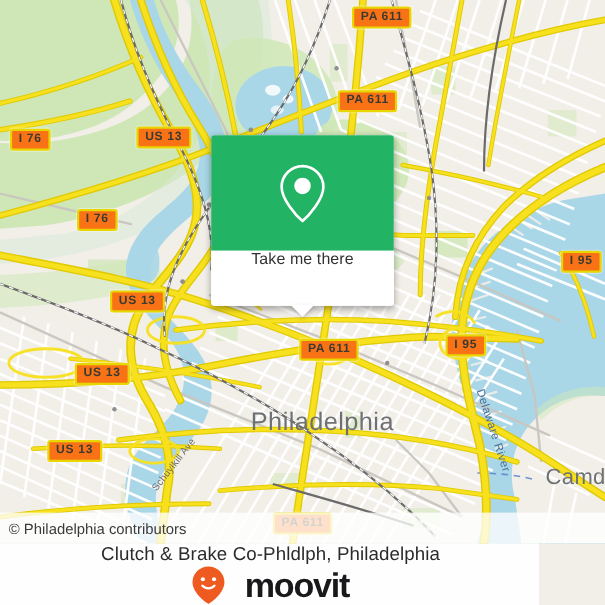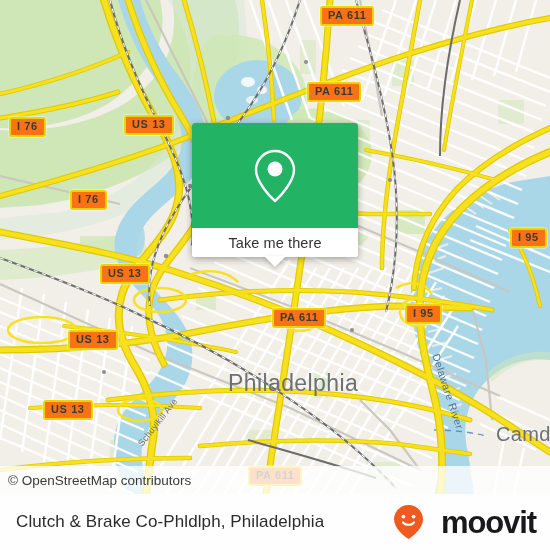--- a/index.html
+++ b/index.html
@@ -86,25 +86,25 @@
   }
   #card-head {
     height: 105px;
     background: #22b464;
     border-radius: 3px 3px 0 0;
     display: flex;
     align-items: center;
     justify-content: center;
   }
   #card-foot {
-    height: 29px;
+    height: 50px;
     background: #ffffff;
     border-radius: 0 0 3px 3px;
     display: flex;
-    align-items: center;
+    align-items: flex-start;
     justify-content: center;
     position: relative;
   }
   #card-foot-label {
     font-size: 14.5px;
     color: #333333;
     letter-spacing: .1px;
   }
   #card-tail {
     position: absolute;
@@ -132,28 +132,29 @@
     color: #3a3a3a;
     padding-left: 8px;
     box-sizing: border-box;
   }
 
   
   #bottom-bar {
     position: absolute;
     left: 0;
     top: 494px;
-    width: 550px;
+    width: 490px;
     height: 56px;
     background: rgba(255,255,255,.93);
     display: flex;
     align-items: center;
     justify-content: space-between;
     padding: 0 14px 0 16px;
     box-sizing: border-box;
+    flex-direction: column;
   }
   #place-title {
     font-size: 17px;
     color: #2b2b2b;
     letter-spacing: .1px;
   }
   #moovit-logo {
     display: flex;
     align-items: center;
     gap: 17px;
@@ -491,21 +492,21 @@
           <circle cx="23" cy="21" r="7.5" fill="#ffffff"></circle>
         </svg>
       </div>
       <div id="card-foot">
         <span id="card-foot-label">Take me there</span>
         <span id="card-tail"></span>
       </div>
     </div>
 
     <div id="osm-attrib">
-      <span>© OpenStreetMap contributors</span>
+      <span>© Philadelphia contributors</span>
     </div>
   </div>
 
   <div id="bottom-bar">
     <span id="place-title">Clutch &amp; Brake Co-Phldlph, Philadelphia</span>
 
     <div id="moovit-logo">
       <svg width="31" height="36" viewBox="0 0 31 36">
         <path d="M15.5 1 C7.5 1 1 7.4 1 15.3 C1 24 11 32.5 15.5 35 C20 32.5 30 24 30 15.3 C30 7.4 23.5 1 15.5 1 Z" fill="#ef5a20"></path>
         <circle cx="10.4" cy="12.6" r="1.9" fill="#ffffff"></circle>

